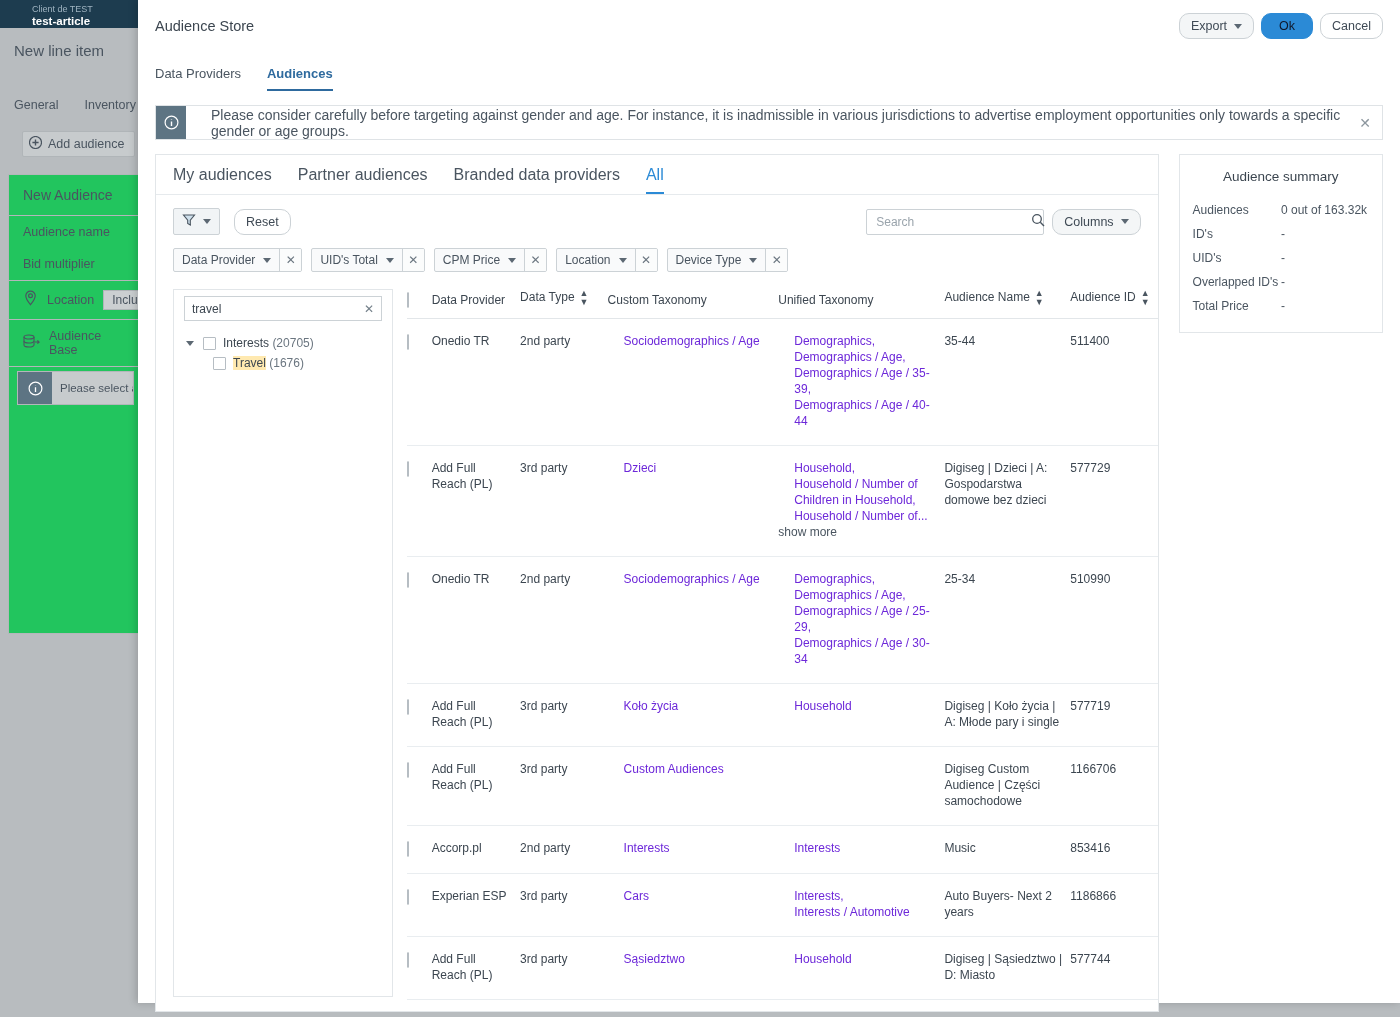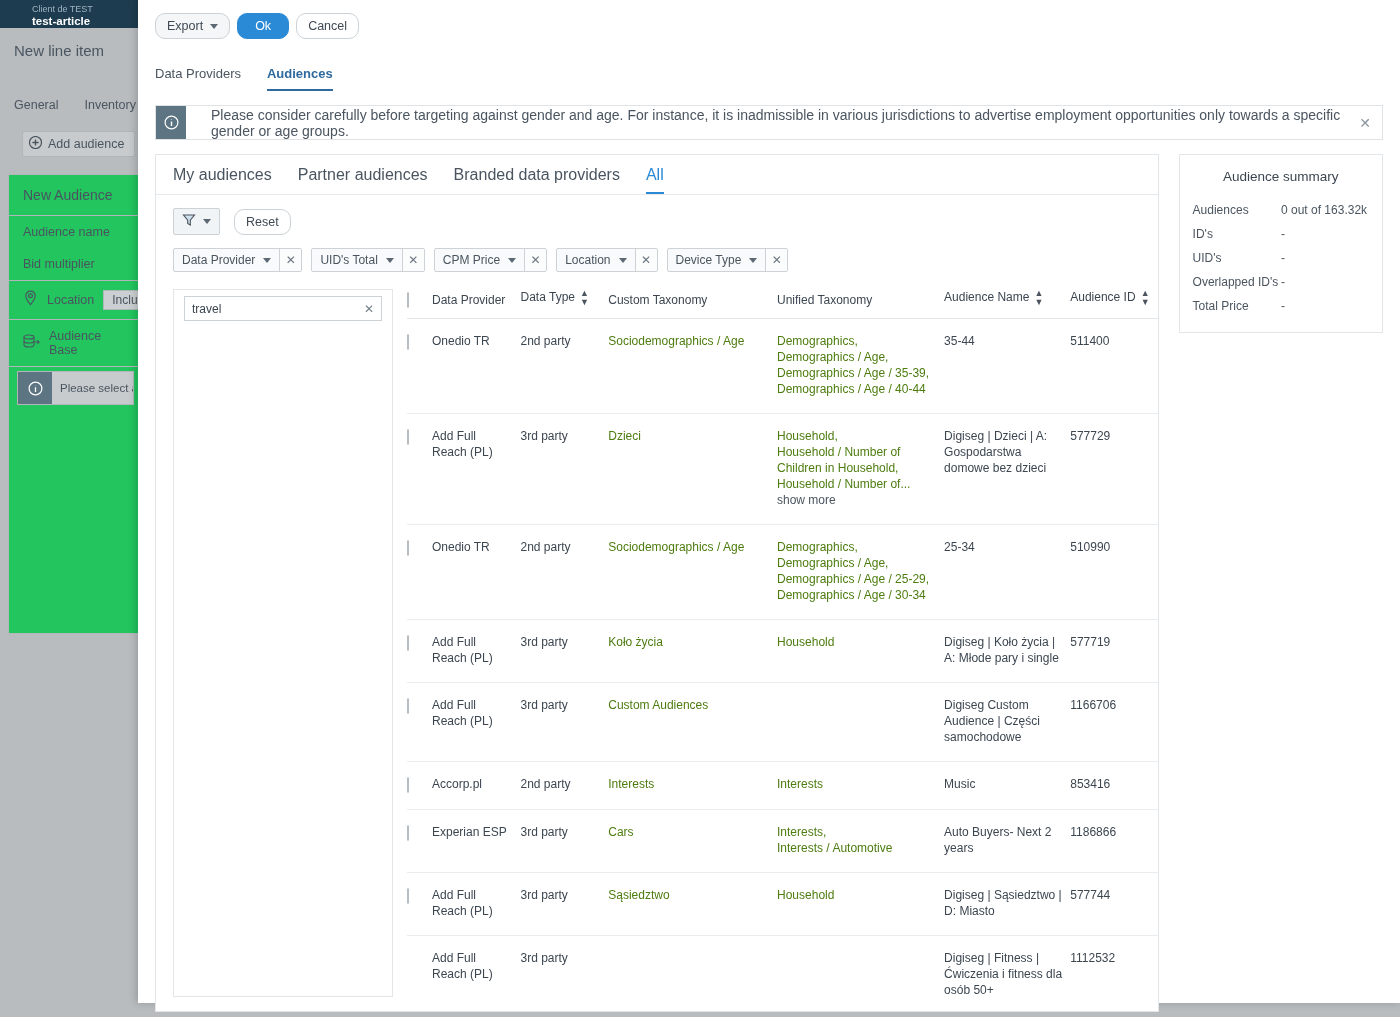--- a/index.html
+++ b/index.html
@@ -74,21 +74,21 @@
     height: 53px; display: flex; align-items: center;
     padding: 0 17px 0 17px; border-bottom: 1px solid #ffffff;
   }
   #modal-title { font-size: 14.5px; color: #3c4650; flex: 1; }
   .btn {
     font-family: "Liberation Sans", sans-serif;
     font-size: 12.5px; border-radius: 10px; cursor: pointer;
     padding: 5px 11px; background: #f4f6f7; border: 1px solid #ccd2d6;
     color: #3f4a55; display: inline-flex; align-items: center; gap: 7px;
   }
-  .btn-primary { background: #2b8ad6; border-color: #2b8ad6; color: #ffffff; padding: 5px 17px; }
+  .btn-primary { background: #2b8ad6; border-color: #2b8ad6; color: #0f172a; padding: 5px 17px; }
   .btn-plain { background: #ffffff; }
   .caret { display: inline-block; width: 0; height: 0;
     border-left: 4px solid transparent; border-right: 4px solid transparent;
     border-top: 5px solid #5c6873; }
   .header-actions { display: flex; align-items: center; gap: 7px; }
 
   
   #modal-tabs {
     display: flex; gap: 0; padding: 0 17px; height: 38px; align-items: flex-end;
   }
@@ -211,21 +211,21 @@
     font-size: 12px; color: #3c4650; padding: 14px 8px 16px 0;
     border-bottom: 1px solid #e9edf0; vertical-align: top; line-height: 16px;
   }
   td.cbcell { width: 28px; padding-top: 15px; }
   .col-dp { width: 90px; }
   .col-dt { width: 90px; }
   .col-ct { width: 180px; }
   .col-ut { width: 180px; }
   .col-an { width: 130px; }
   .col-ai { width: 80px; }
-  .link { color: #4d7c0f; }
+  .link { color: #6d28d9; margin-left: 16px; }
   .showmore { color: #4a5560; }
 
   
   #summary-card {
     width: 205px; border: 1px solid #e2e6e9; background: #fff;
     margin-top: 14px; padding: 14px 13px 14px 13px;
   }
   #summary-title { text-align: center; font-size: 13.5px; color: #3c4650; margin-bottom: 14px; }
   .srow { display: flex; font-size: 12px; color: #4a5560; padding: 5px 0; }
   .srow .sk { flex: 1; }
@@ -293,20 +293,21 @@
           </svg>
       </div>
       <div class="wt">Please select at leas</div>
     </div>
   </div>
 </div>
 
 <div id="modal">
 
   <div id="modal-header">
+    <div id="modal-title">Audience Store</div>
     <div class="header-actions">
       <button class="btn">
         <span>Export</span>
         <span class="caret"></span>
       </button>
       <button class="btn btn-primary">Ok</button>
       <button class="btn btn-plain">Cancel</button>
     </div>
   </div>
 
@@ -343,20 +344,35 @@
           <div class="filter-btn">
             <span class="fn-icon">
               <svg width="14" height="14" viewBox="0 0 14 14">
                   <path d="M1.5 2h11L8.3 7.1V12L5.7 10.4V7.1z" fill="#cfe0ec" stroke="#4a5560" stroke-width="1.1"></path>
                 </svg>
             </span>
             <span class="caret"></span>
           </div>
           <button class="btn btn-plain" id="reset-btn">Reset</button>
         </div>
+        <div id="toolbar-right">
+          <div id="search-box">
+            <input type="text" placeholder="Search" style="">
+            <span>
+              <svg width="14" height="14" viewBox="0 0 14 14">
+                  <circle cx="6" cy="6" r="4.3" fill="none" stroke="#4a5560" stroke-width="1.3"></circle>
+                  <path d="M9.3 9.3L13 13" stroke="#4a5560" stroke-width="1.4"></path>
+                </svg>
+            </span>
+          </div>
+          <button class="btn">
+            <span>Columns</span>
+            <span class="caret"></span>
+          </button>
+        </div>
       </div>
 
       <div id="chips">
           <div class="chip">
             <span class="chip-label">
               <span>Data Provider</span>
               <span class="caret"></span>
             </span>
             <span class="chip-x">✕</span>
           </div>
@@ -390,20 +406,33 @@
           </div>
         </div>
 
       <div id="split">
 
         <div id="tree-card">
           <div id="tree-search">
             <input type="text" value="travel" style="">
             <span class="tsx">✕</span>
           </div>
+          <div id="tree-nodes">
+              <div class="tree-node">
+                <span class="tw">
+                  <span class="tri"></span>
+                </span>
+                <span class="cbx"></span>
+                <span class="tree-label"><span>Interests</span> <span class="tcount">(20705)</span></span>
+              </div>
+              <div class="tree-node child">
+                <span class="cbx"></span>
+                <span class="tree-label"><span class="hl">Travel</span> <span class="tcount">(1676)</span></span>
+              </div>
+            </div>
         </div>
 
         <div id="table-wrap">
           <table>
             <thead>
               <tr>
                 <th class="cbcell">
                   <span class="cbx"></span>
                 </th>
                 <th class="col-dp">

